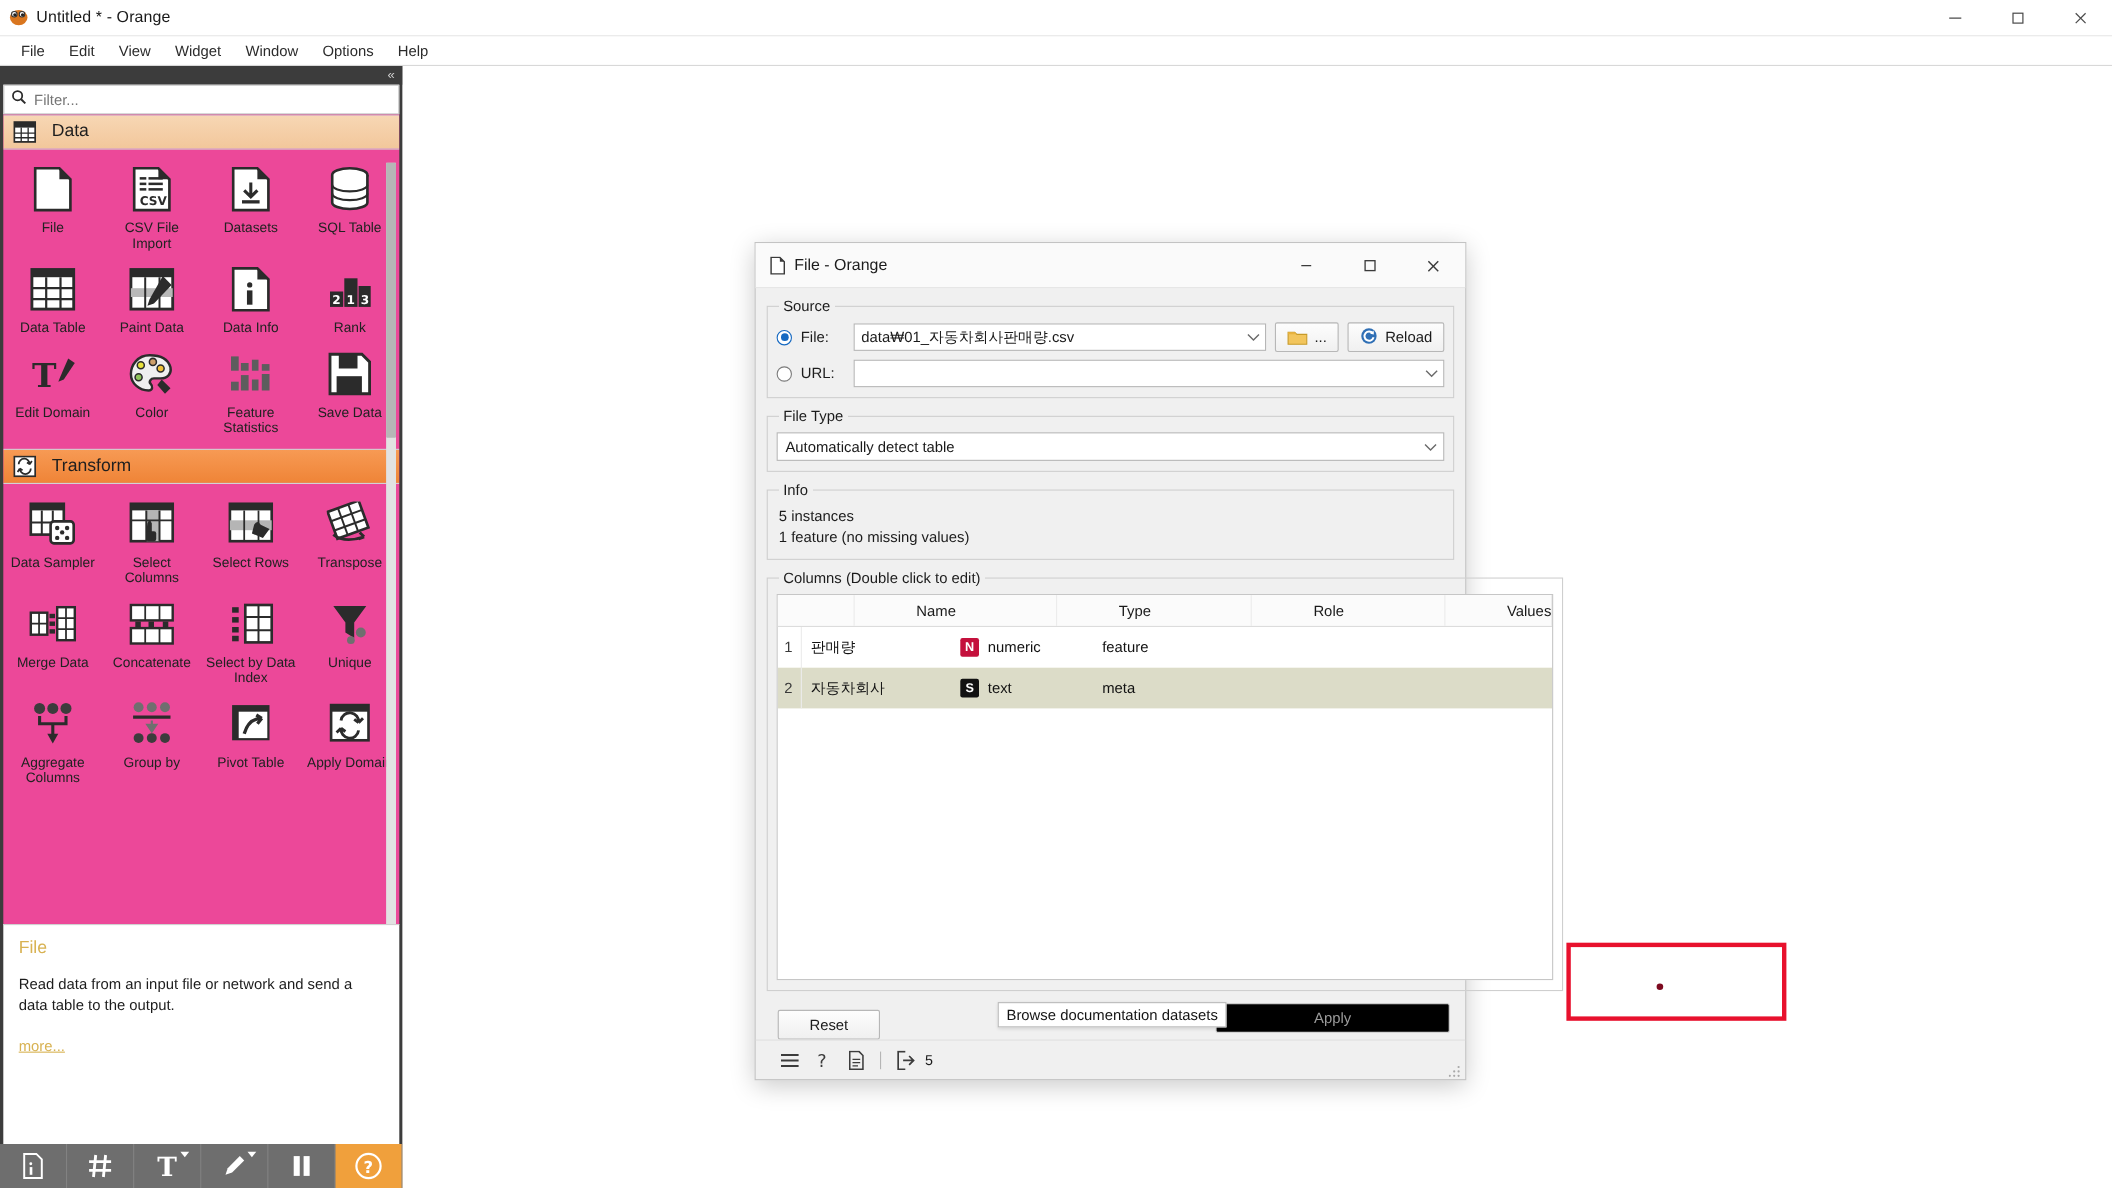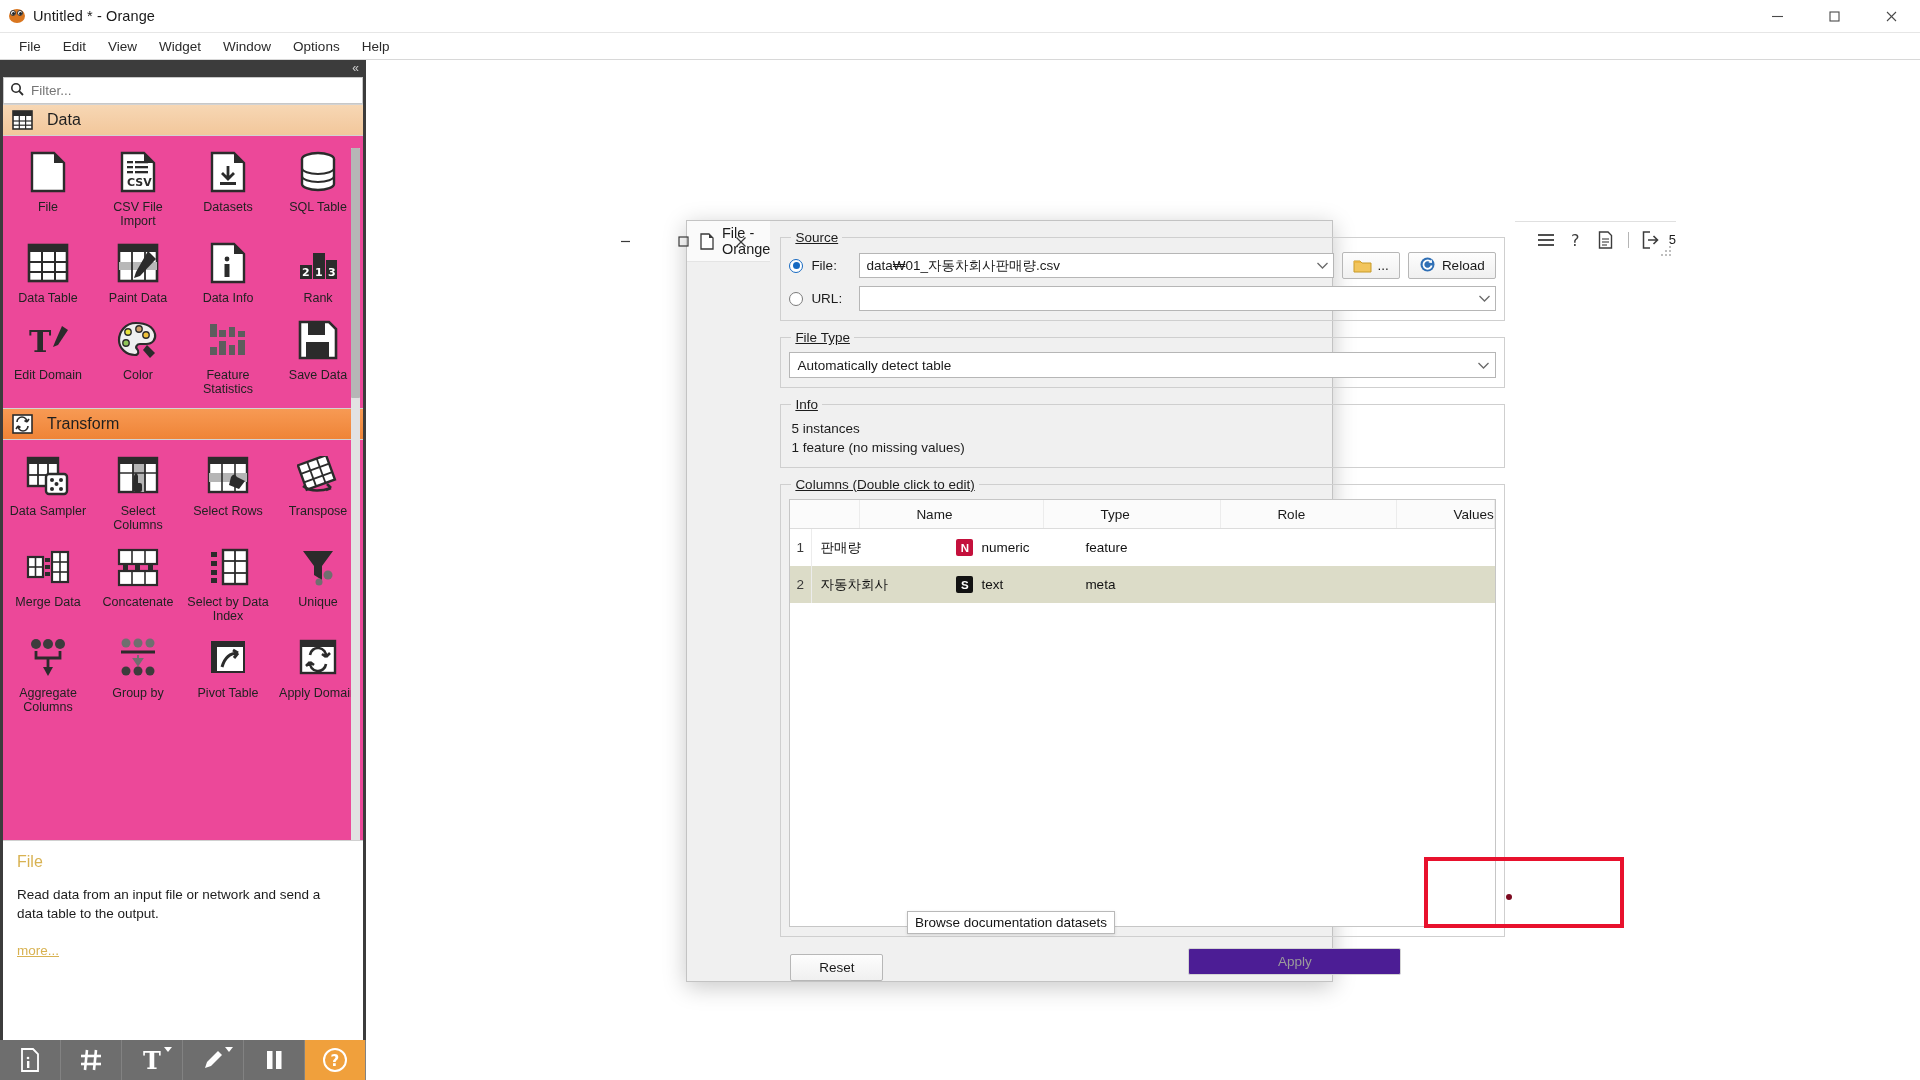--- a/index.html
+++ b/index.html
@@ -172,21 +172,21 @@
     position: absolute; right: -13px; top: 3px; height: 56px; width: 14px;
   }
 
   
   .dialog {
     position: absolute; left: 320px; top: 160px;
     width: 647px; height: 762px;
     background: #f0f0f0;
     border: 1px solid #c3c3c3;
     box-shadow: 0 5px 22px rgba(0,0,0,.22);
-    display: flex; flex-direction: row;
+    display: flex; flex-direction: column;
   }
   .dlg-title {
     height: 41px; background: #fafafa;
     display: flex; align-items: center; position: relative;
     border-bottom: 1px solid #e4e4e4;
   }
   .dlg-title-text { font-size: 14.5px; color: #1c1c1c; margin-left: 8px; }
   .dlg-title-icon { margin-left: 13px; display: flex; }
   .dlg-win-controls { position: absolute; right: 0; top: 0; display: flex; height: 41px; }
   .dlg-win-btn {
@@ -194,21 +194,21 @@
     color: #3a3a3a;
   }
   .dlg-body { flex: 1; padding: 9px 10px 0 10px; display: flex; flex-direction: column; }
 
   fieldset.grp {
     border: 1px solid #cfcfcf; border-radius: 0;
     padding: 7px 8px 9px 8px; margin-bottom: 9px;
     background: transparent;
   }
   fieldset.grp > legend {
-    font-size: 13.5px; color: #1c1c1c; padding: 0 4px; margin-left: 2px; text-decoration: underline;
+    font-size: 13.5px; color: #1c1c1c; padding: 0 4px; margin-left: 2px;
   }
   .src-row { display: flex; align-items: center; gap: 8px; margin-bottom: 7px; }
   .src-row:last-child { margin-bottom: 0; }
   .radio {
     width: 14px; height: 14px; border-radius: 50%;
     border: 1px solid #7b7b7b; background: #fff; flex: none;
     display: flex; align-items: center; justify-content: center;
   }
   .radio.on { border: 1px solid #1669c1; }
   .radio.on::after {
@@ -226,21 +226,21 @@
     white-space: nowrap; overflow: hidden; text-overflow: ellipsis;
   }
   .btn {
     height: 27px; background: linear-gradient(#fdfdfd, #f0f0f0);
     border: 1px solid #b7b7b7; border-radius: 2px;
     font-size: 13.5px; color: #1a1a1a;
     display: flex; align-items: center; justify-content: center; gap: 6px;
     padding: 0 10px; flex: none; cursor: default;
     font-family: "Liberation Sans", sans-serif;
   }
-  .btn.disabled { color: #9b9b9b; background: #4c1d95; border-color: #d4d4d4; }
+  .btn.disabled { color: #9b9b9b; background: #000000; border-color: #d4d4d4; }
   .folder-ico { width: 19px; height: 15px; position: relative; flex: none; }
 
   .combo-full {
     width: 100%; height: 26px; background: #fff;
     border: 1px solid #b6b6b6; display: flex; align-items: center;
     padding: 0 5px 0 7px; font-size: 13.5px; color: #1a1a1a;
   }
   .info-lines { font-size: 13.5px; color: #1c1c1c; line-height: 18.5px; padding: 1px 2px; }
 
   fieldset.cols { flex: 1; display: flex; flex-direction: column; margin-bottom: 8px; }

